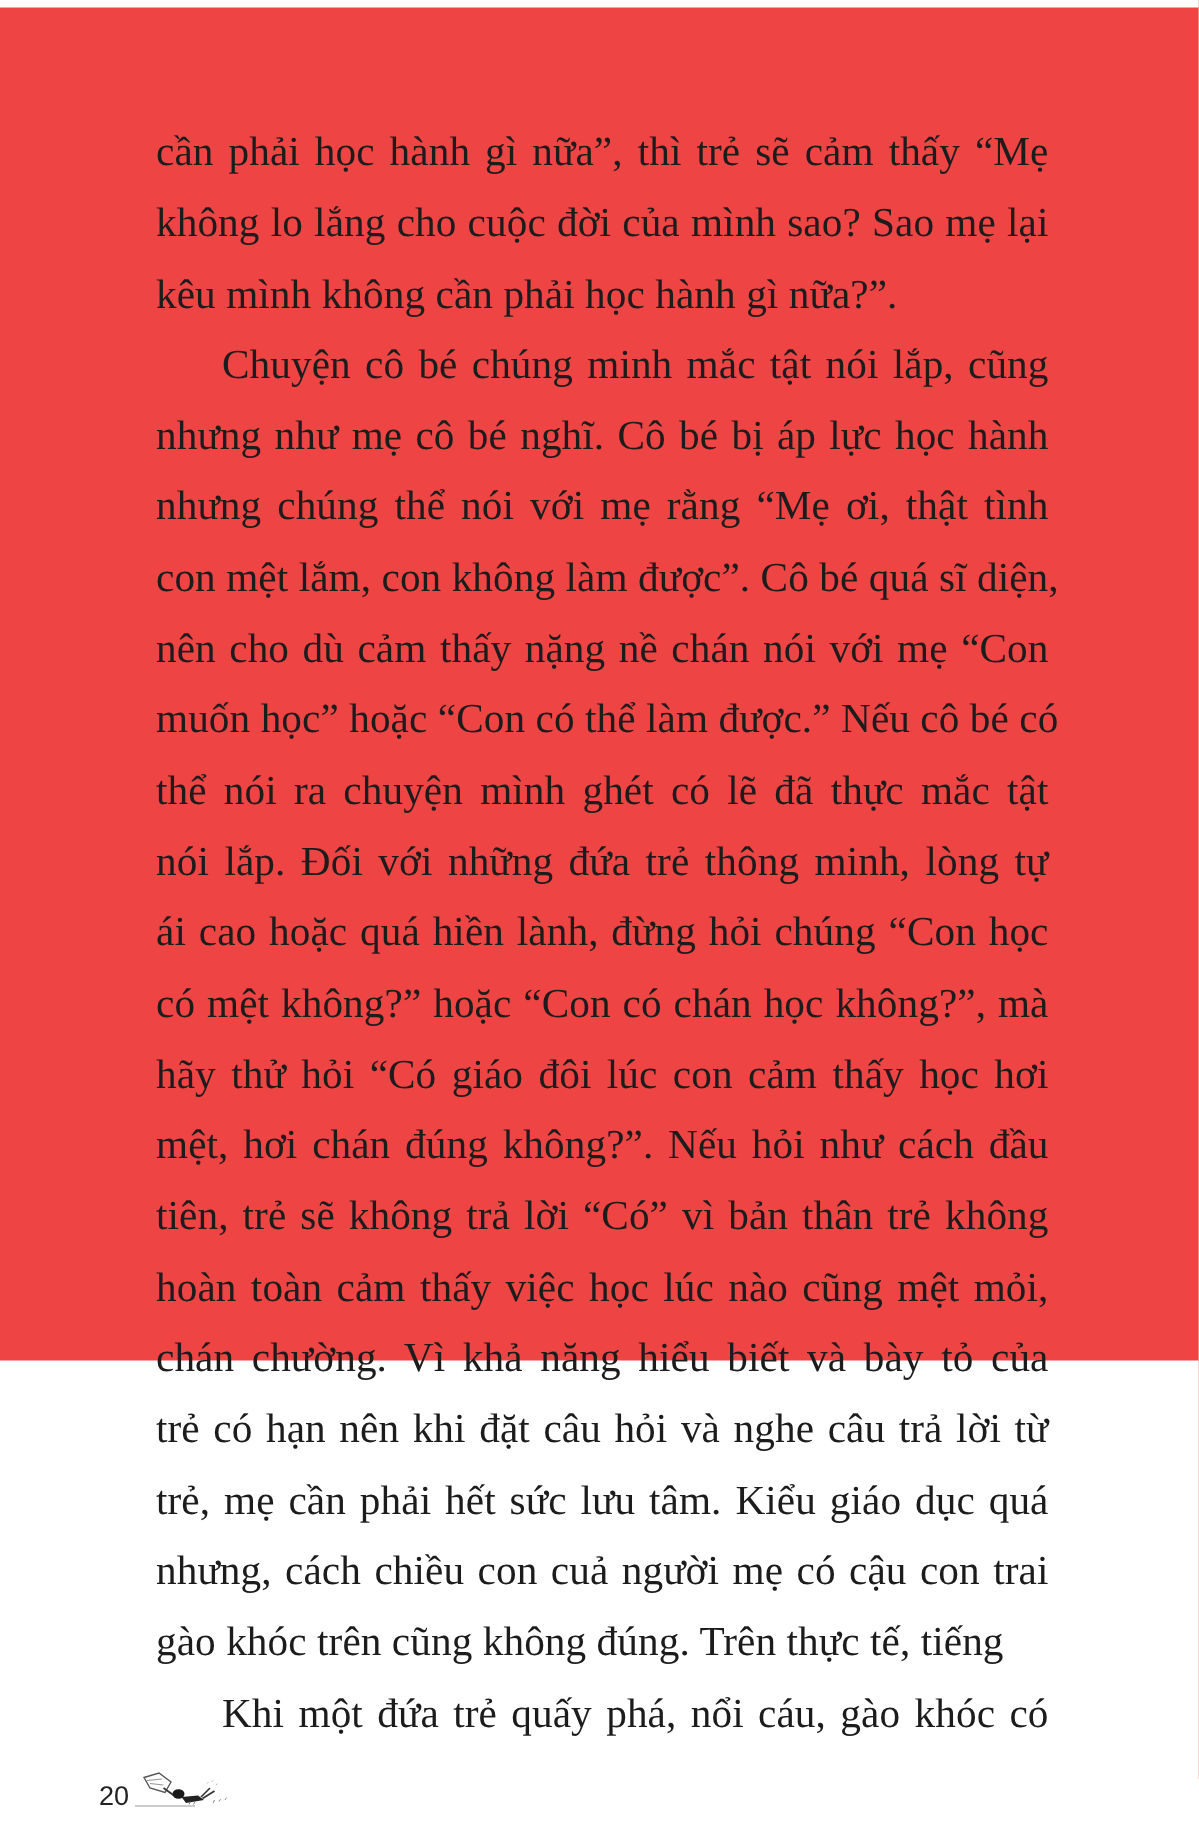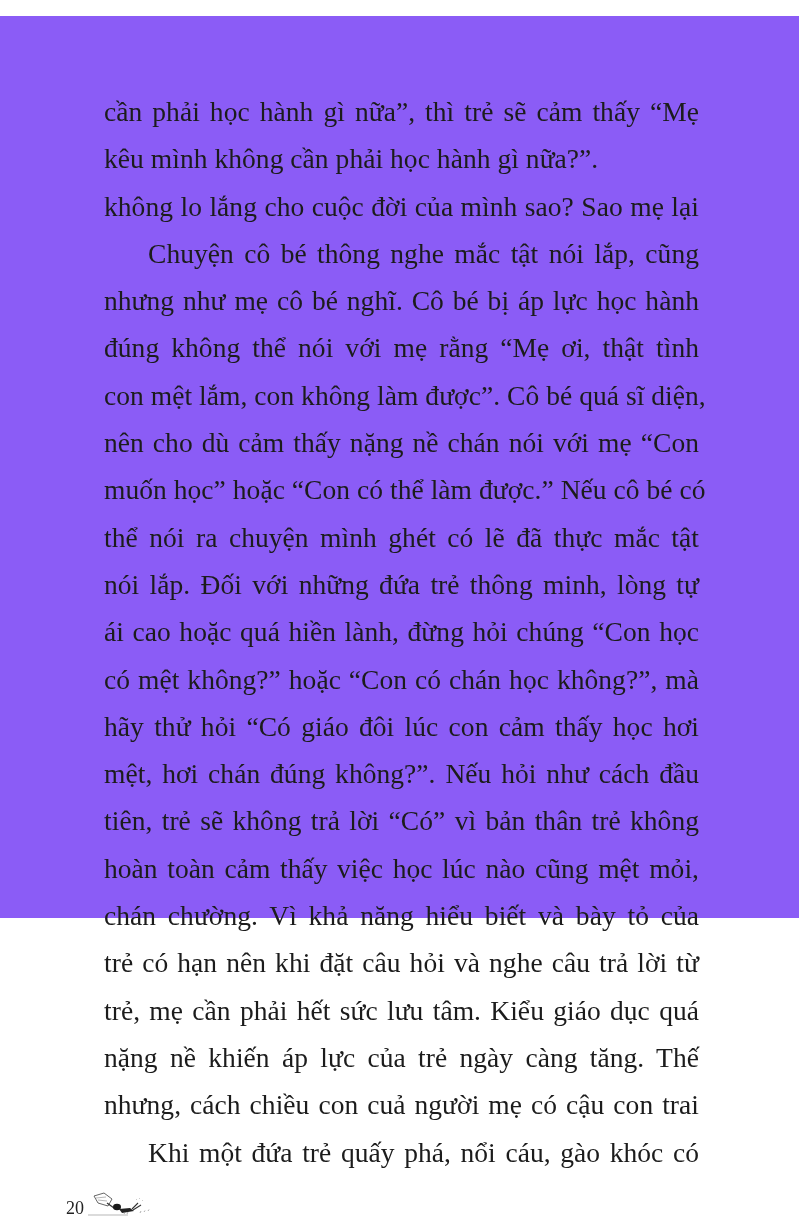--- a/index.html
+++ b/index.html
@@ -11,24 +11,24 @@
     width: 799px;
     height: 1222px;
     position: relative;
     overflow: hidden;
     font-family: "DejaVu Serif", "Liberation Serif", serif;
     color: #1c1c1c;
   }
   .page {
     position: absolute;
     left: 0;
-    top: 16px;
+    top: 5px;
     width: 799px;
     height: 902px;
-    background: #8b5cf6;
+    background: #ef4444;
   }
   .text-block {
     position: absolute;
     left: 104px;
     top: 72px;
     width: 595px;
   }
   .line {
     display: block;
     height: 47.3px;
@@ -49,61 +49,61 @@
   }
   .footer {
     position: absolute;
     left: 66px;
     top: 1172px;
     height: 30px;
     display: flex;
     align-items: flex-end;
   }
   .page-number {
-    font-family: Liberation Serif, serif;
+    font-family: Liberation Sans, sans-serif;
     font-size: 18px;
     color: #222;
     line-height: 20px;
     margin-right: 4px;
   }
   .ornament {
     width: 78px;
     height: 28px;
     display: block;
   }
 </style>
 </head>
 <body>
 
 <div class="page">
   <div class="text-block">
 
     <span class="line">cần phải học hành gì nữa”, thì trẻ sẽ cảm thấy “Mẹ</span>
+    <span class="line">không lo lắng cho cuộc đời của mình sao? Sao mẹ lại</span>
     <span class="line last">kêu mình không cần phải học hành gì nữa?”.</span>
-    <span class="line">không lo lắng cho cuộc đời của mình sao? Sao mẹ lại</span>
 
-    <span class="line indent">Chuyện cô bé thông nghe mắc tật nói lắp, cũng</span>
+    <span class="line indent">Chuyện cô bé chúng minh mắc tật nói lắp, cũng</span>
     <span class="line">nhưng như mẹ cô bé nghĩ. Cô bé bị áp lực học hành</span>
-    <span class="line">đúng không thể nói với mẹ rằng “Mẹ ơi, thật tình</span>
+    <span class="line">nhưng chúng thể nói với mẹ rằng “Mẹ ơi, thật tình</span>
     <span class="line">con mệt lắm, con không làm được”. Cô bé quá sĩ diện,</span>
     <span class="line">nên cho dù cảm thấy nặng nề chán nói với mẹ “Con</span>
     <span class="line">muốn học” hoặc “Con có thể làm được.” Nếu cô bé có</span>
     <span class="line">thể nói ra chuyện mình ghét có lẽ đã thực mắc tật</span>
     <span class="line">nói lắp. Đối với những đứa trẻ thông minh, lòng tự</span>
     <span class="line">ái cao hoặc quá hiền lành, đừng hỏi chúng “Con học</span>
     <span class="line">có mệt không?” hoặc “Con có chán học không?”, mà</span>
     <span class="line">hãy thử hỏi “Có giáo đôi lúc con cảm thấy học hơi</span>
     <span class="line">mệt, hơi chán đúng không?”. Nếu hỏi như cách đầu</span>
     <span class="line">tiên, trẻ sẽ không trả lời “Có” vì bản thân trẻ không</span>
     <span class="line">hoàn toàn cảm thấy việc học lúc nào cũng mệt mỏi,</span>
     <span class="line">chán chường. Vì khả năng hiểu biết và bày tỏ của</span>
     <span class="line">trẻ có hạn nên khi đặt câu hỏi và nghe câu trả lời từ</span>
     <span class="line">trẻ, mẹ cần phải hết sức lưu tâm. Kiểu giáo dục quá</span>
-    <span class="line">nặng nề khiến áp lực của trẻ ngày càng tăng. Thế</span>
     <span class="line">nhưng, cách chiều con cuả người mẹ có cậu con trai</span>
+    <span class="line last">gào khóc trên cũng không đúng. Trên thực tế, tiếng</span>
 
     <span class="line indent">Khi một đứa trẻ quấy phá, nổi cáu, gào khóc có</span>
   </div>
 
   <div class="footer">
     <span class="page-number">20</span>
     <svg class="ornament" viewBox="0 0 78 28" xmlns="http://www.w3.org/2000/svg">
 
       <path d="M6 6 L16 3 L24 9 L20 16 L10 13 Z" fill="none" stroke="#555" stroke-width="0.9"></path>
       <path d="M8 8 L18 7" stroke="#888" stroke-width="0.6"></path>

